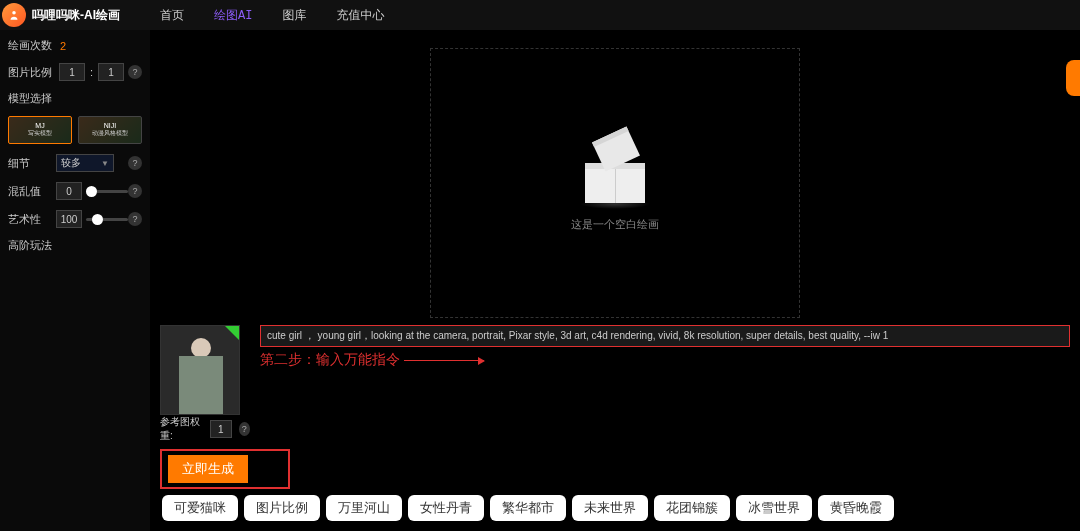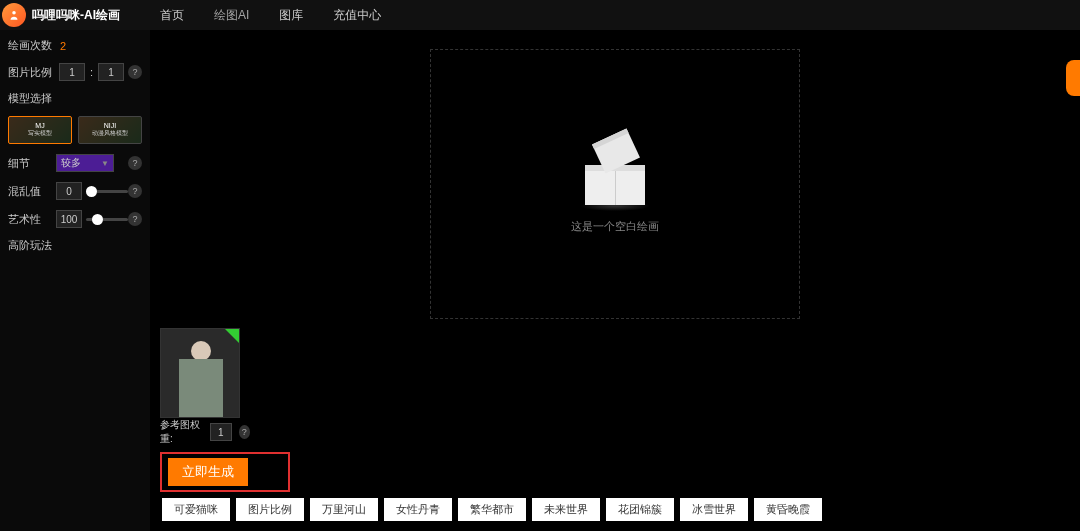--- a/index.html
+++ b/index.html
@@ -1,38 +1,38 @@
 <!DOCTYPE html>
 <html><head>
 <meta charset="utf-8">
 <style>
 * { margin: 0; padding: 0; box-sizing: border-box; }
 body { background: #000; color: #fff; font-family: "Microsoft YaHei", sans-serif; font-size: 12px; width: 1080px; height: 531px; overflow: hidden; position: relative; }
 .topbar { display: flex; align-items: center; height: 30px; padding: 0 2px; background: #111; }
 .logo { width: 24px; height: 24px; background: linear-gradient(135deg,#ff9a3c,#ff5722); border-radius: 50%; margin-right: 6px; display:flex; align-items:center; justify-content:center;}
 .brand { font-size: 12px; font-weight: bold; margin-right: 40px; }
-.nav { display: flex; gap: 30px; }
+.nav { display: flex; gap: 30px; font-family: Liberation Mono, monospace; }
 .nav-item { color: #ccc; cursor: pointer; font-size:12px;}
-.nav-item.active { color: #a3a3a3; }
+.nav-item.active { color: #8b5cf6; }
 .side-tab { position:absolute; top:60px; right:0; width:14px; height:36px; background:#ff7a00; border-radius:8px 0 0 8px;}
 
 .layout { display: flex; height: calc(100% - 30px); }
 .sidebar { width: 150px; background: #0a0a0a; padding: 8px; }
 .sb-row { display: flex; align-items: center; margin-bottom: 10px; font-size: 11px; color: #ccc; }
 .sb-label { width: 48px; }
 .count { color: #ff7a00; margin-left: 4px; }
 .num-box { width: 26px; height: 18px; background: #222; border: 1px solid #444; display: flex; align-items: center; justify-content: center; font-size: 10px; margin: 0 3px; }
 .colon { margin: 0 2px; }
 .q-icon { width: 14px; height: 14px; border-radius: 50%; background: #333; display: flex; align-items: center; justify-content: center; font-size: 9px; color: #aaa; margin-left: auto; cursor:pointer;}
 .model-row { display: flex; gap: 6px; margin-bottom: 10px; }
 .model-card { flex: 1; height: 28px; background: linear-gradient(135deg,#3a2a1a,#1a2a1a); border: 1px solid #444; display: flex; flex-direction: column; align-items: center; justify-content: center; font-size: 7px; border-radius: 2px; cursor:pointer; position:relative; overflow:hidden;}
 .model-card.selected { border-color: #ff7a00; }
 .model-card .mtitle{font-size:7px; color:#fff; text-align:center; line-height:1;}
 .model-card .msub{font-size:6px; color:#ccc;}
-.select-box { width: 58px; height: 18px; background: #4c1d95; border: 1px solid #444; display: flex; align-items: center; justify-content: space-between; padding: 0 4px; font-size: 10px; cursor:pointer;}
+.select-box { width: 58px; height: 18px; background: #0f172a; border: 1px solid #444; display: flex; align-items: center; justify-content: space-between; padding: 0 4px; font-size: 10px; cursor:pointer;}
 .chev{font-size:8px; color:#888;}
 .slider-wrap { display:flex; align-items:center; gap:4px; flex:1;}
 .val-box { width: 26px; height: 18px; background: #222; border: 1px solid #444; display: flex; align-items: center; justify-content: center; font-size: 10px; }
 .slider { flex:1; height: 3px; background: #444; position: relative; border-radius:2px;}
 .knob { position: absolute; top: -4px; width: 11px; height: 11px; background: #fff; border-radius: 50%; }
 .adv { font-size: 11px; color: #ccc; margin-top: 4px; cursor:pointer;}
 
 .main { flex: 1; display: flex; flex-direction: column; padding: 10px; position:relative;}
 .canvas-area { flex: 1; display: flex; align-items: center; justify-content: center; }
 .canvas-frame { border: 1px dashed #333; width: 370px; height: 270px; display: flex; flex-direction: column; align-items: center; justify-content: center; gap: 14px; }
@@ -58,21 +58,21 @@
 .arrow-left{display:inline-block; width:50px; height:1px; background:#e03030; position:relative;}
 .arrow-left::before{content:""; position:absolute; left:-1px; top:-3px; border-right:7px solid #e03030; border-top:4px solid transparent; border-bottom:4px solid transparent;}
 .arrow-right{display:inline-block; width:80px; height:1px; background:#e03030; position:relative;}
 .arrow-right::after{content:""; position:absolute; right:-1px; top:-3px; border-left:7px solid #e03030; border-top:4px solid transparent; border-bottom:4px solid transparent;}
 
 .gen-row { display:flex; align-items:center; gap:20px; margin-top:6px;}
 .gen-btn-wrap{ border:2px solid #e03030; padding:4px 40px 4px 6px; display:inline-block;}
 .gen-btn { background: #ff7a00; color: #fff; padding: 5px 14px; font-size: 13px; cursor:pointer; display:inline-block;}
 
 .tags-row { display:flex; gap:6px; margin-top:6px; padding-left:2px;}
-.tag { background:#fff; color:#333; padding:4px 12px; font-size:11px; border-radius:0; cursor:pointer;}
+.tag { background:#fff; color:#333; padding:4px 12px; font-size:13px; border-radius:6px; cursor:pointer;}
 </style>
 </head>
 <body>
 
 <div class="topbar">
   <div class="logo">
     <svg width="14" height="14" viewBox="0 0 24 24">
         <circle cx="12" cy="8" r="3" fill="#fff"></circle>
         <path d="M6 20c0-3 3-5 6-5s6 2 6 5" fill="#fff"></path>
       </svg>
@@ -159,20 +159,27 @@
 
     <div class="bottom-panel">
       <div class="ref-col">
         <div class="ref-img">
           <div class="ref-tick"></div>
         </div>
         <div class="ref-row">
           <span>参考图权重:</span>
           <div class="num-box">1</div>
           <div class="q-icon">?</div>
+        </div>
+      </div>
+      <div class="prompt-col">
+        <div class="prompt-box">cute girl ， young girl，looking at the camera, portrait, Pixar style, 3d art, c4d rendering, vivid, 8k resolution, super details, best quality, --iw 1</div>
+        <div class="annotation">
+          <span>第二步：输入万能指令</span>
+          <span class="arrow-right"></span>
         </div>
       </div>
     </div>
 
     <div class="gen-row">
       <span class="gen-btn-wrap">
         <span class="gen-btn">立即生成</span>
       </span>
     </div>
 

